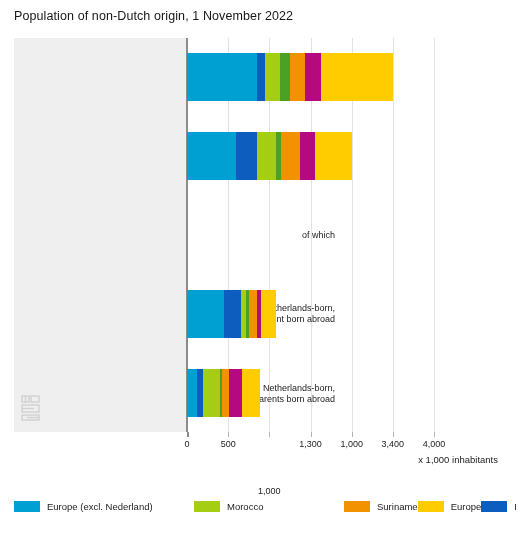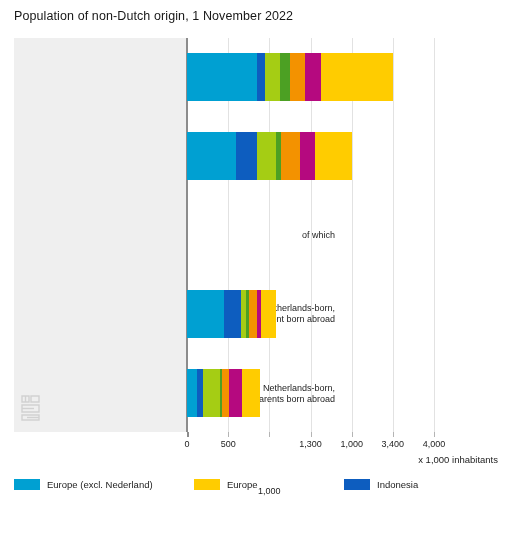--- a/index.html
+++ b/index.html
@@ -129,21 +129,21 @@
     top: 394px;
     width: 24px;
     height: 28px;
     opacity: 0.35;
   }
 
   
   .legend {
     position: absolute;
     left: 14px;
-    top: 476px;
+    top: 498px;
     width: 275px;
     display: grid;
     grid-template-columns: 180px 150px;
     grid-auto-rows: 16px;
     grid-auto-flow: column;
   }
   .legend-item {
     display: flex;
     align-items: center;
     gap: 7px;
@@ -257,20 +257,28 @@
     </g>
   </svg>
 </div>
 
 <div class="legend" id="legend">
     <div class="legend-item">
       <span class="legend-swatch" style="background: rgb(0, 160, 210);"></span>
       <span class="legend-text">Europe (excl. Nederland)</span>
     </div>
     <div class="legend-item">
+      <span class="legend-swatch" style="background: rgb(165, 205, 20);"></span>
+      <span class="legend-text">Morocco</span>
+    </div>
+    <div class="legend-item">
+      <span class="legend-swatch" style="background: rgb(243, 146, 0);"></span>
+      <span class="legend-text">Suriname</span>
+    </div>
+    <div class="legend-item">
       <span class="legend-swatch" style="background: rgb(255, 204, 0);"></span>
       <span class="legend-text">Europe</span>
     </div>
     <div class="legend-item">
       <span class="legend-swatch" style="background: rgb(13, 93, 191);"></span>
       <span class="legend-text">Indonesia</span>
     </div>
   </div>
 
 </body></html>

